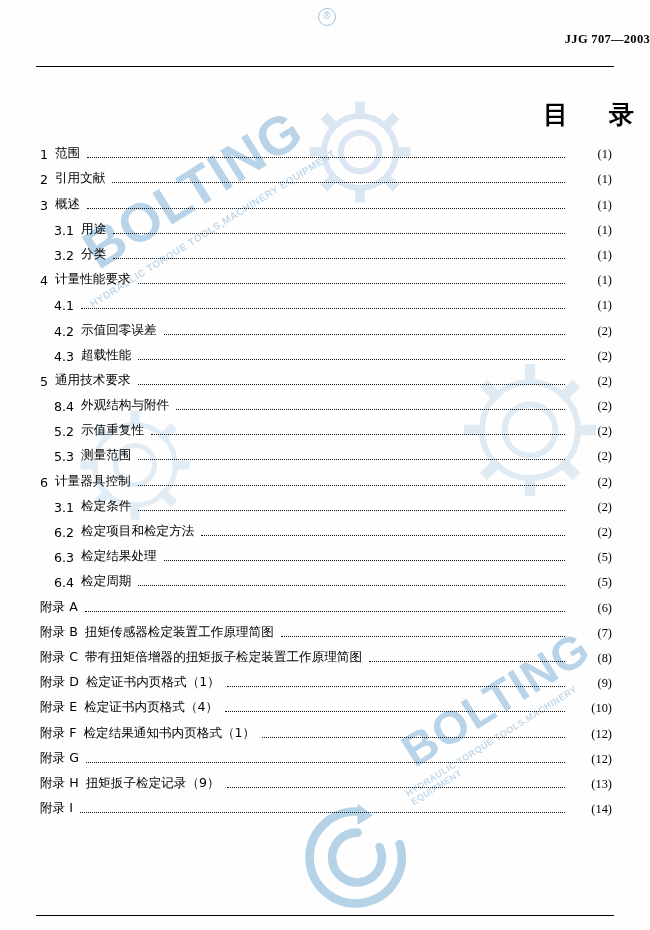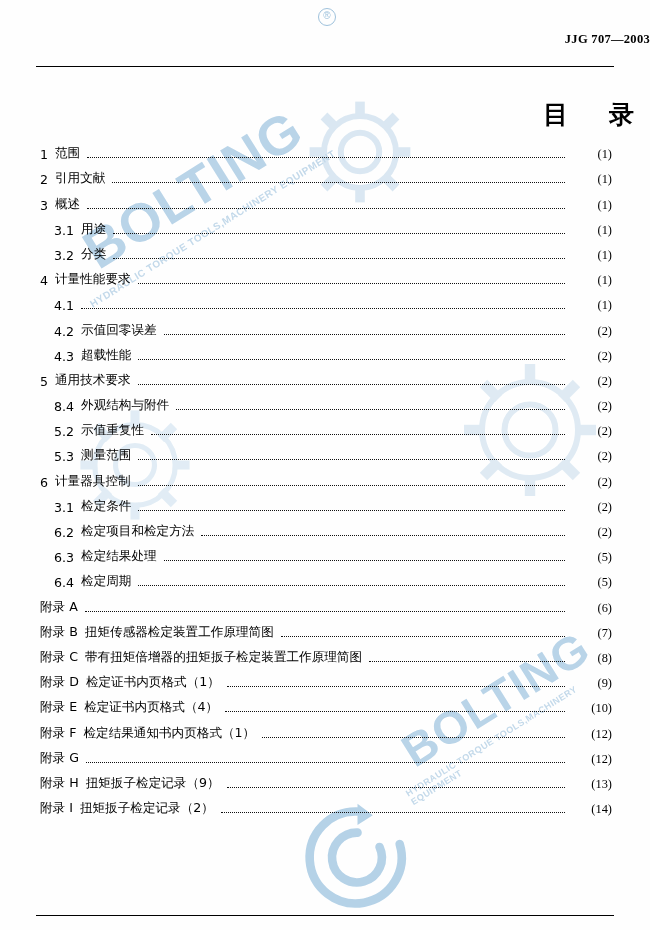--- a/index.html
+++ b/index.html
@@ -385,19 +385,18 @@
         <span class="pg">(12)</span>
       </div>
       <div class="toc-row">
         <span class="num">附录 H</span>
         <span class="label">扭矩扳子检定记录（9）</span>
         <span class="dots"></span>
         <span class="pg">(13)</span>
       </div>
       <div class="toc-row">
         <span class="num">附录 I</span>
-        <span class="label">扭矩扳子检定记录（2）</span>
         <span class="dots"></span>
         <span class="pg">(14)</span>
       </div>
     </div>
 
 </div>
 
 </body></html>

